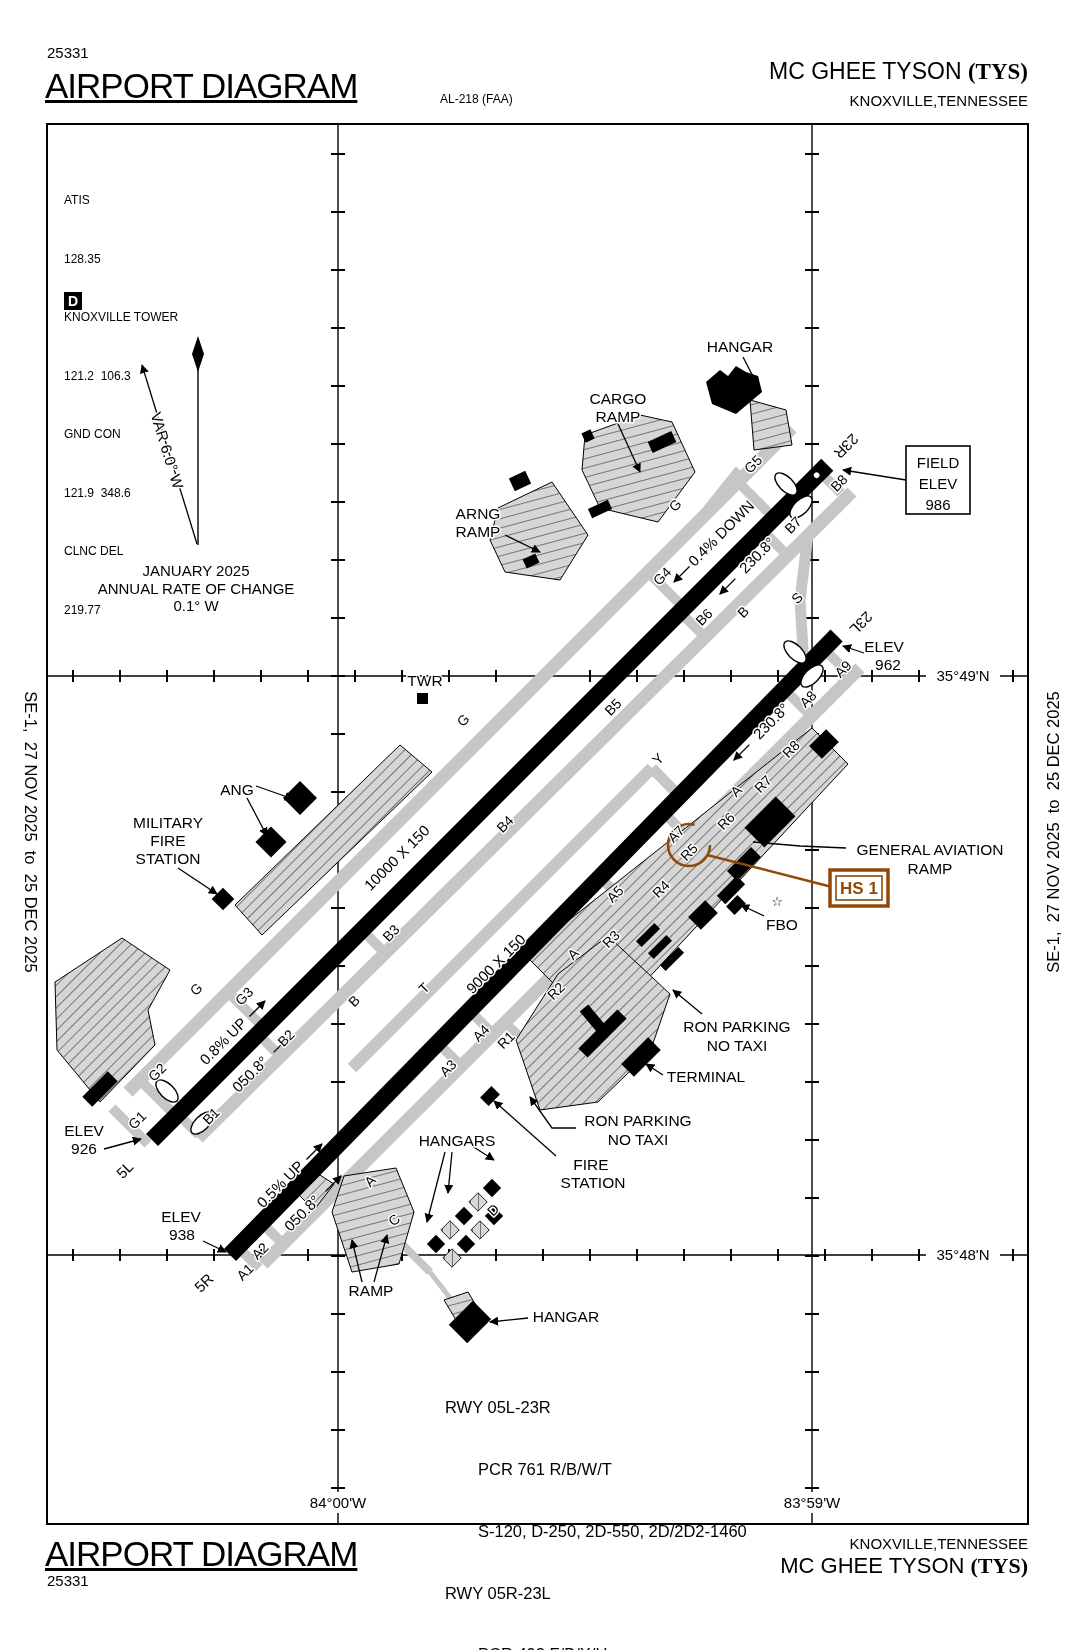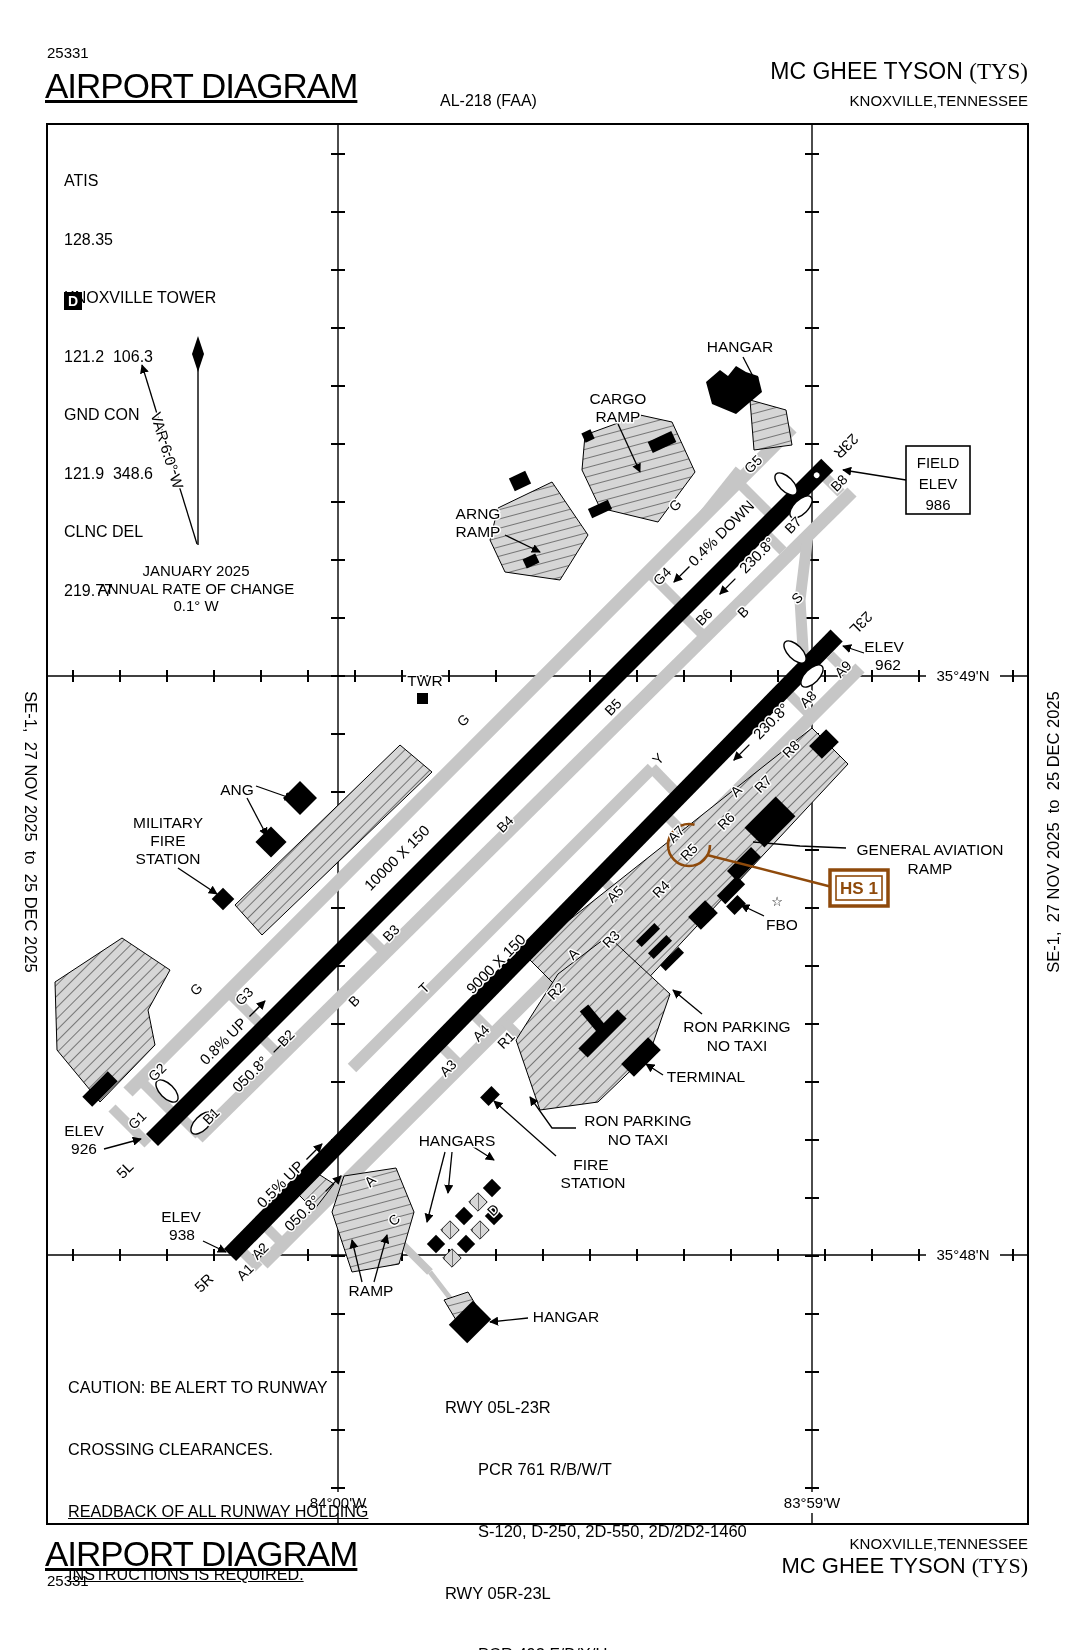--- a/index.html
+++ b/index.html
@@ -2,25 +2,25 @@
 <html><head>
 <meta charset="utf-8">
 <style>
   html,body{margin:0;padding:0;background:#fff;}
   #page{position:relative;width:1076px;height:1650px;background:#fff;
         font-family:"Liberation Sans",sans-serif;color:#000;overflow:hidden;}
   .al{position:absolute;white-space:pre;}
   .rt{letter-spacing:-0.2px;text-decoration:underline;}
   #hdr-num{left:47px;top:44px;font-size:15px;}
   #hdr-title{left:45px;top:66px;font-size:35px;letter-spacing:-1px;}
-  #hdr-al{left:440px;top:92px;font-size:16px;}
+  #hdr-al{left:440px;top:92px;font-size:12px;}
   #hdr-name{right:48px;top:58px;font-size:23px;}
   #hdr-city{right:48px;top:92px;font-size:15px;}
-  .serif{font-family:"Liberation Serif",serif;}
-  #comm{left:64px;top:132px;font-size:16px;line-height:19.5px;}
+  .serif{font-family:"Liberation Serif",serif;font-weight:bold;}
+  #comm{left:64px;top:152px;font-size:12px;line-height:19.5px;}
   #dbox{left:64px;top:292px;width:18px;height:18px;background:#000;color:#fff;
         font-size:14px;font-weight:bold;text-align:center;line-height:18px;}
   #caution{left:68px;top:1335px;font-size:16.2px;line-height:20.8px;}
   .und{text-decoration:underline;}
   #rwydata{left:445px;top:1356px;font-size:16.5px;line-height:20.6px;}
   .ind{padding-left:33px;}
   .side-text{position:absolute;white-space:pre;font-size:16.5px;}
   #side-l{left:30px;top:832px;transform:translate(-50%,-50%) rotate(90deg);}
   #side-r{left:1053px;top:832px;transform:translate(-50%,-50%) rotate(-90deg);}
   #ftr-city{right:48px;top:1535px;font-size:15px;}
@@ -435,26 +435,20 @@
     <div>128.35</div>
     <div>KNOXVILLE TOWER</div>
     <div>121.2  106.3</div>
     <div>GND CON</div>
     <div>121.9  348.6</div>
     <div>CLNC DEL</div>
     <div>219.77</div>
   </div>
   <div class="al" id="dbox">D</div>
 
-  <div class="al" id="caution">
-    <div>CAUTION: BE ALERT TO RUNWAY</div>
-    <div>CROSSING CLEARANCES.</div>
-    <div class="und">READBACK OF ALL RUNWAY HOLDING</div>
-    <div class="und">INSTRUCTIONS IS REQUIRED.</div>
-  </div>
 
   <div class="al" id="rwydata">
     <div>RWY 05L-23R</div>
     <div class="ind">PCR 761 R/B/W/T</div>
     <div class="ind">S-120, D-250, 2D-550, 2D/2D2-1460</div>
     <div>RWY 05R-23L</div>
     <div class="ind">PCR 492 F/B/X/U</div>
     
   </div>
 

